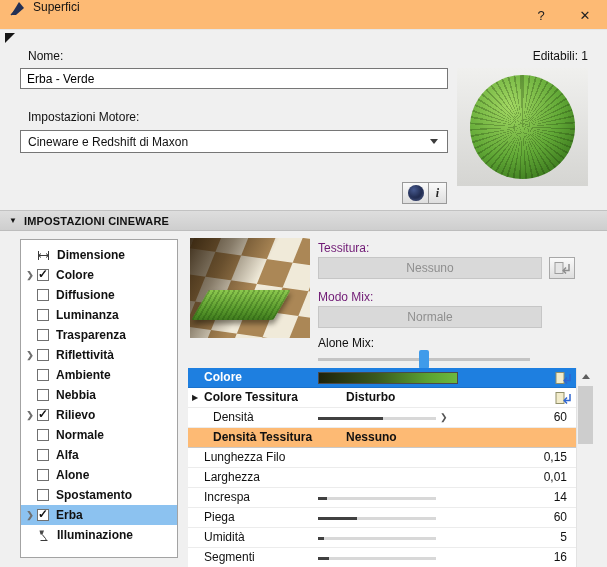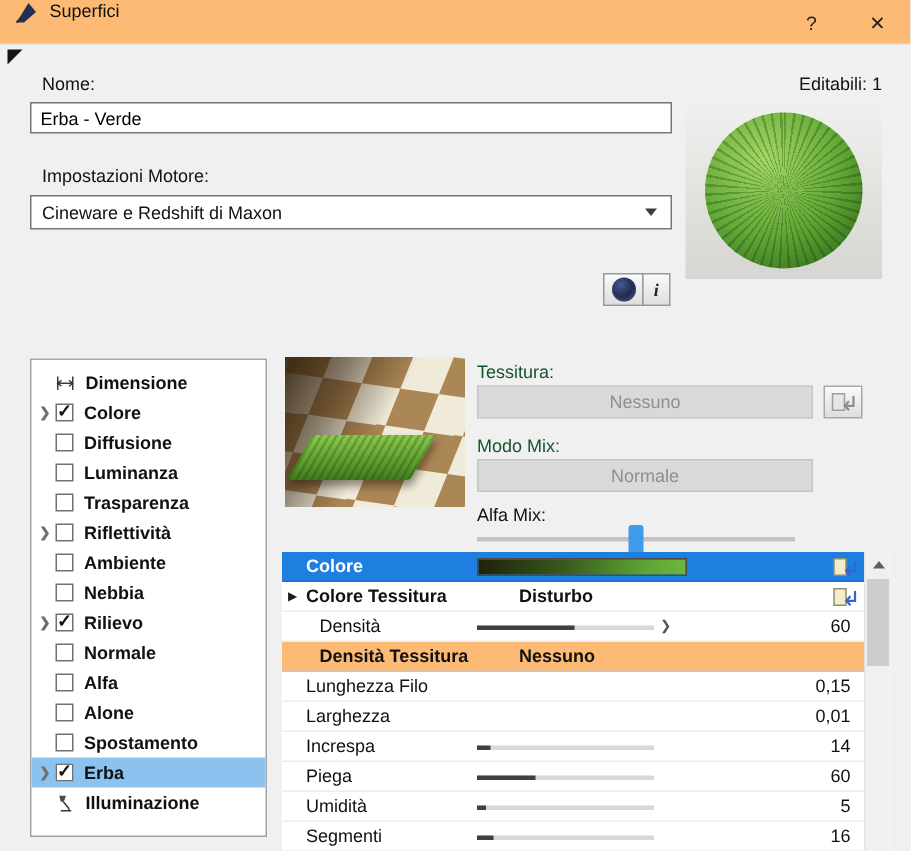--- a/index.html
+++ b/index.html
@@ -58,21 +58,21 @@
   .checker { position:absolute; left:-14px; top:-30px; width:190px; height:170px;
              background:repeating-conic-gradient(#ab8756 0% 25%, #f0ead9 0% 50%); background-size:52px 52px;
              transform:rotate(8deg) skewX(-14deg); }
   .shade { position:absolute; inset:0; background:linear-gradient(118deg, rgba(48,32,12,.92) 0%, rgba(48,32,12,.55) 26%, rgba(48,32,12,0) 52%); }
   .grass-patch { position:absolute; left:10px; top:52px; width:82px; height:30px; transform:skewX(-30deg); border-radius:2px;
              background:linear-gradient(#8cc84e,#55962a 70%,#3f7a1d); box-shadow:3px 4px 5px rgba(20,15,5,.45); }
   .grass-patch::before { content:""; position:absolute; inset:0;
              background:repeating-linear-gradient(90deg, rgba(20,60,5,.25) 0 2px, rgba(255,255,255,0) 2px 5px); }
 
   
-  .dis-label { color:#14532d; }
+  .dis-label { color:#701a75; }
   .tess-label { left:318px; top:241px; }
   .dis-btn { position:absolute; height:22px; background:#d9d9d9; border:1px solid #c6c6c6; color:#8f8f8f; font:12px "Liberation Sans", sans-serif; text-align:center; cursor:default; }
   .tess-btn { left:318px; top:257px; width:224px; }
   .tex-icon-btn { left:549px; top:257px; width:26px; height:22px; border-color:#a8a8a8; }
   .mix-label { left:318px; top:290px; }
   .mix-btn { left:318px; top:306px; width:224px; }
   .fm-label { left:318px; top:336px; color:#111; }
   .fm-slider { position:absolute; left:318px; top:350px; width:212px; height:19px; }
   .fm-track { position:absolute; left:0; right:0; top:8px; height:3px; background:#c4c4c4; }
   .fm-thumb { position:absolute; top:0; width:10px; height:19px; margin-left:-5px; border-radius:2px; background:#3f9bea; }
@@ -144,20 +144,24 @@
 
   <div class="preview-ball">
     <div class="ball"></div>
   </div>
 
   <button class="icon-btn c4d-btn">
     <span class="c4d-icon"></span>
   </button>
   <button class="icon-btn info-btn">i</button>
 
+  <div class="section-header">
+    <span class="tri"></span>
+    <span class="sh-label">IMPOSTAZIONI CINEWARE</span>
+  </div>
 
   <div class="tree">
     <div class="titem">
       <span class="texp"></span>
       <span class="ticon"><svg width="13" height="13" viewBox="0 0 13 13">
             <path class="tree-glyph" d="M1.5 2 v9 M11.5 2 v9 M1.5 6.5 h10 M4 4.5 L1.5 6.5 L4 8.5 M9 4.5 L11.5 6.5 L9 8.5"></path>
           </svg></span>
       <span class="tlabel">Dimensione</span>
     </div>
     <div class="titem">
@@ -247,21 +251,21 @@
     <svg class="texico" width="17" height="14" viewBox="0 0 17 14">
         <rect class="ti-page" x="1" y="1.5" width="8" height="11"></rect>
         <path class="ti-arrow" d="M15 3 v6.5 h-5.5"></path>
         <path class="ti-arrow" d="M12 6.5 L9.2 9.5 L12 12.5"></path>
       </svg>
   </button>
 
   <span class="lbl dis-label mix-label">Modo Mix:</span>
   <button class="dis-btn mix-btn">Normale</button>
 
-  <span class="lbl fm-label">Alfa Mix:</span>
+  <span class="lbl fm-label">Alone Mix:</span>
   <div class="fm-slider">
     <div class="fm-track"></div>
     <div class="fm-thumb" style="left: 50%;"></div>
   </div>
   <input class="fm-value" value="50,00" style="">
 
   <div class="param-table">
     <div class="prows">
 
       <div class="prow selected">

